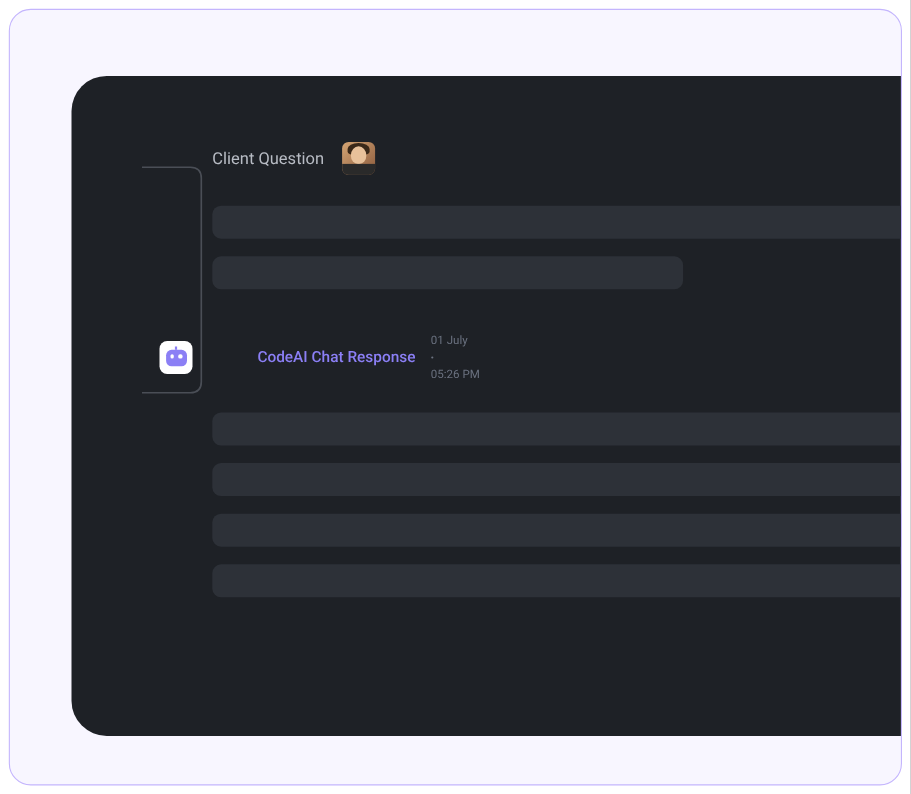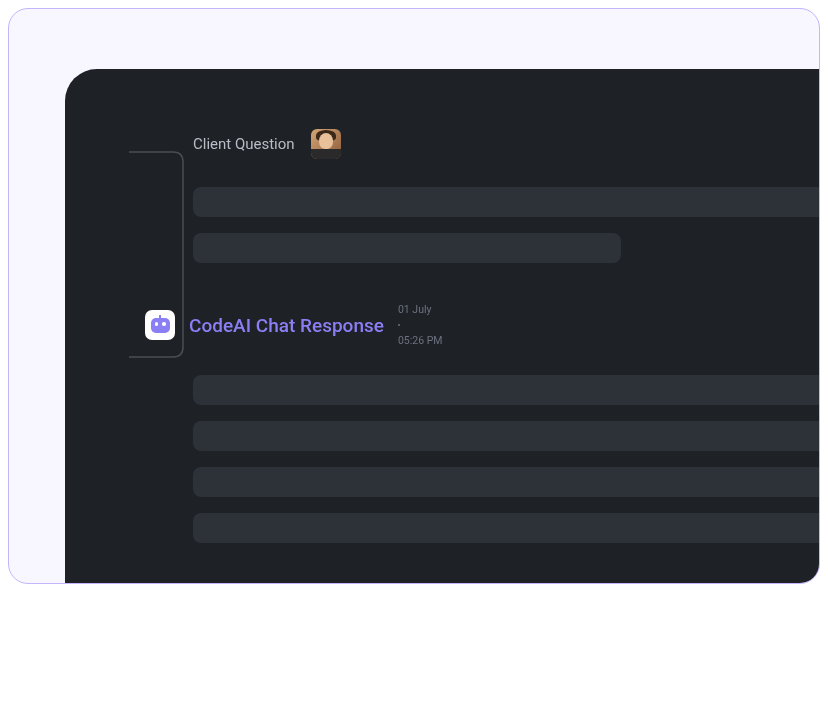--- a/index.html
+++ b/index.html
@@ -9,21 +9,21 @@
     }
     
     body {
       font-family: -apple-system, BlinkMacSystemFont, 'Segoe UI', Roboto, Arial, sans-serif;
       background: #fff;
       padding: 8px;
     }
     
     .outer-frame {
       width: 812px;
-      height: 576px;
+      height: 706px;
       background: #f8f6ff;
       border: 1.5px solid #c4b5fd;
       border-radius: 20px;
       overflow: hidden;
       position: relative;
     }
     
     .inner-card {
       position: absolute;
       top: 60px;
@@ -182,22 +182,23 @@
       top: -3px;
       left: 50%;
       transform: translateX(-50%);
       width: 2px;
       height: 3px;
       background: #8b7ff5;
     }
     
     .response-label {
       color: #8b7ff5;
-      font-size: 19px;
+      font-size: 14px;
       font-weight: 500;
+      margin-left: 45px;
     }
     
     .timestamp {
       display: flex;
       align-items: flex-start;
       gap: 8px;
       color: #6b7280;
       font-size: 10.5px;
       flex-direction: column;
     }

